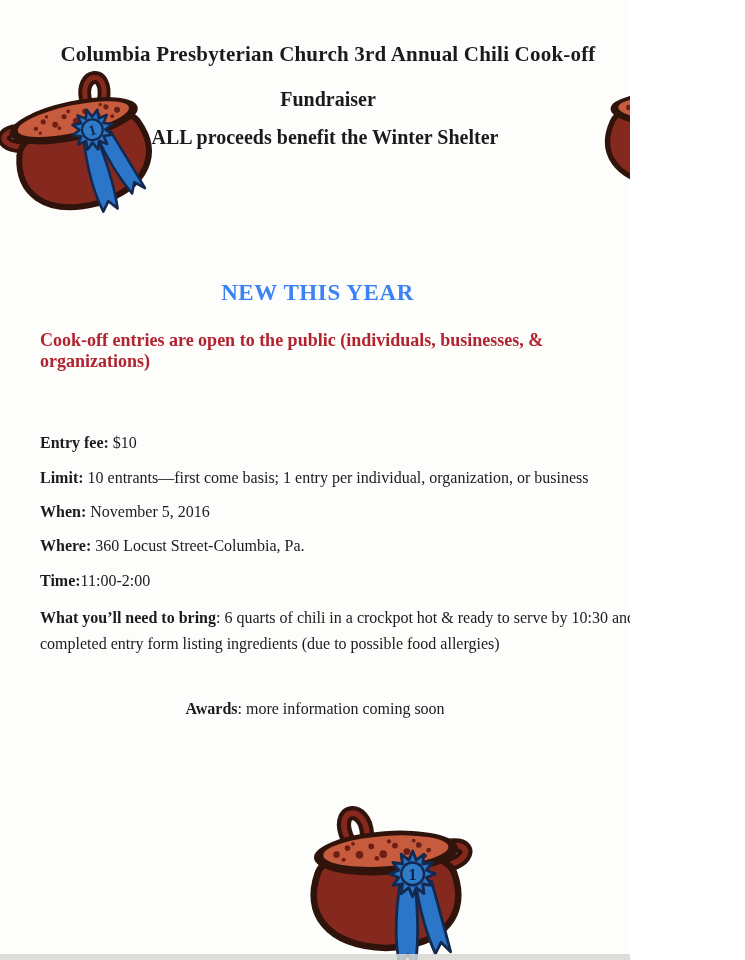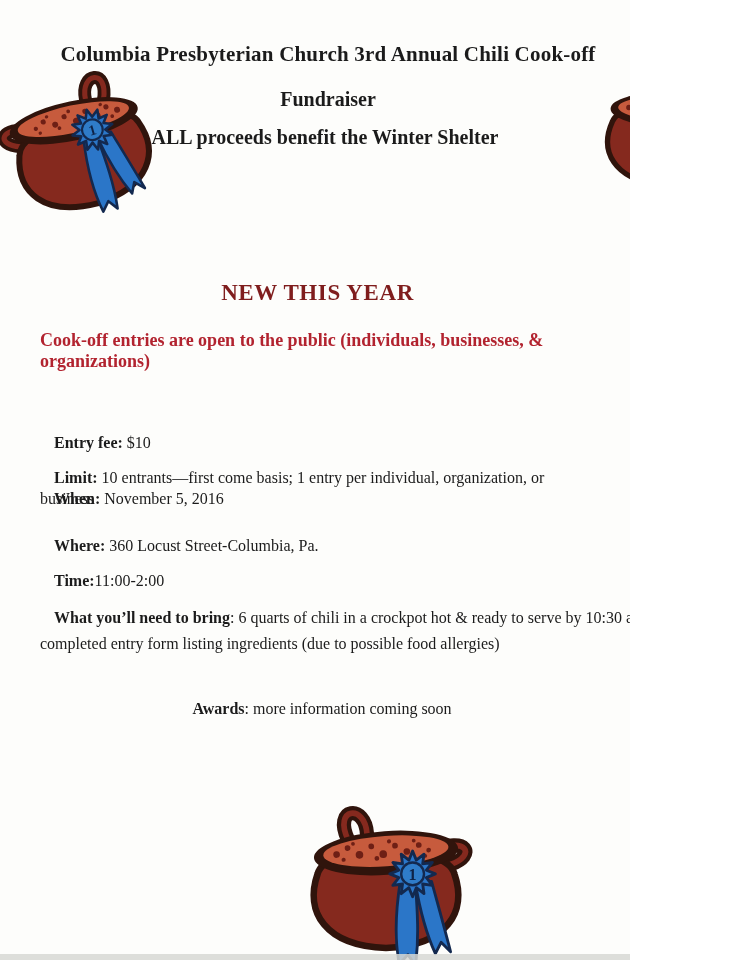--- a/index.html
+++ b/index.html
@@ -9,26 +9,26 @@
     background:#fdfdfb;
     overflow:hidden;
     font-family:"Liberation Serif", serif;
     color:#1b1b1b;
   }
   .abs{position:absolute;left:0;right:0;margin:0;}
   .center{text-align:center;}
   .flyer-title{top:42px;font-size:21px;font-weight:bold;padding-left:26px;letter-spacing:.2px;}
   .flyer-sub1{top:88px;font-size:20px;font-weight:bold;padding-left:26px;}
   .flyer-sub2{top:126px;font-size:20px;font-weight:bold;padding-left:20px;}
-  .red-head{top:280px;font-size:23px;font-weight:bold;color:#7f1d1d;letter-spacing:.6px;padding-left:5px;}
+  .red-head{top:280px;font-size:23px;font-weight:bold;color:#3b82f6;letter-spacing:.6px;padding-left:5px;}
   .red-sub{top:322px;left:40px;right:30px;font-size:18px;font-weight:bold;color:#b2232f;margin-top:8px;}
   .intro{top:399px;left:40px;font-size:17.5px;font-weight:bold;letter-spacing:.2px;}
   .row{left:40px;right:40px;font-size:16px;line-height:1.3;}
-  .row b{font-weight:bold;margin-left:14px;}
-  .r0{top:433px;} .r1{top:468px;} .r2{top:489px;} .r3{top:536px;} .r4{top:571px;}
+  .row b{font-weight:bold;}
+  .r0{top:433px;} .r1{top:468px;} .r2{top:502px;} .r3{top:536px;} .r4{top:571px;}
   .r5{top:605px;width:668px;right:auto;line-height:1.62;}
   .r6{top:666px;} .r7{top:699px;text-align:center;}
 
   .pot{position:absolute;transform-origin:50% 50%;}
   .pot-tl{left:-4px;top:68px;width:172px;transform:rotate(-16deg);}
   .pot-tr{left:590px;top:64px;width:152px;transform:rotate(5deg);}
   .pot-bm{left:291px;top:796px;width:190px;}
 
   .handle-outer{fill:none;stroke:#30140c;stroke-width:15;stroke-linecap:round;}
   .handle-inner{fill:none;stroke:#85291e;stroke-width:6;stroke-linecap:round;}

